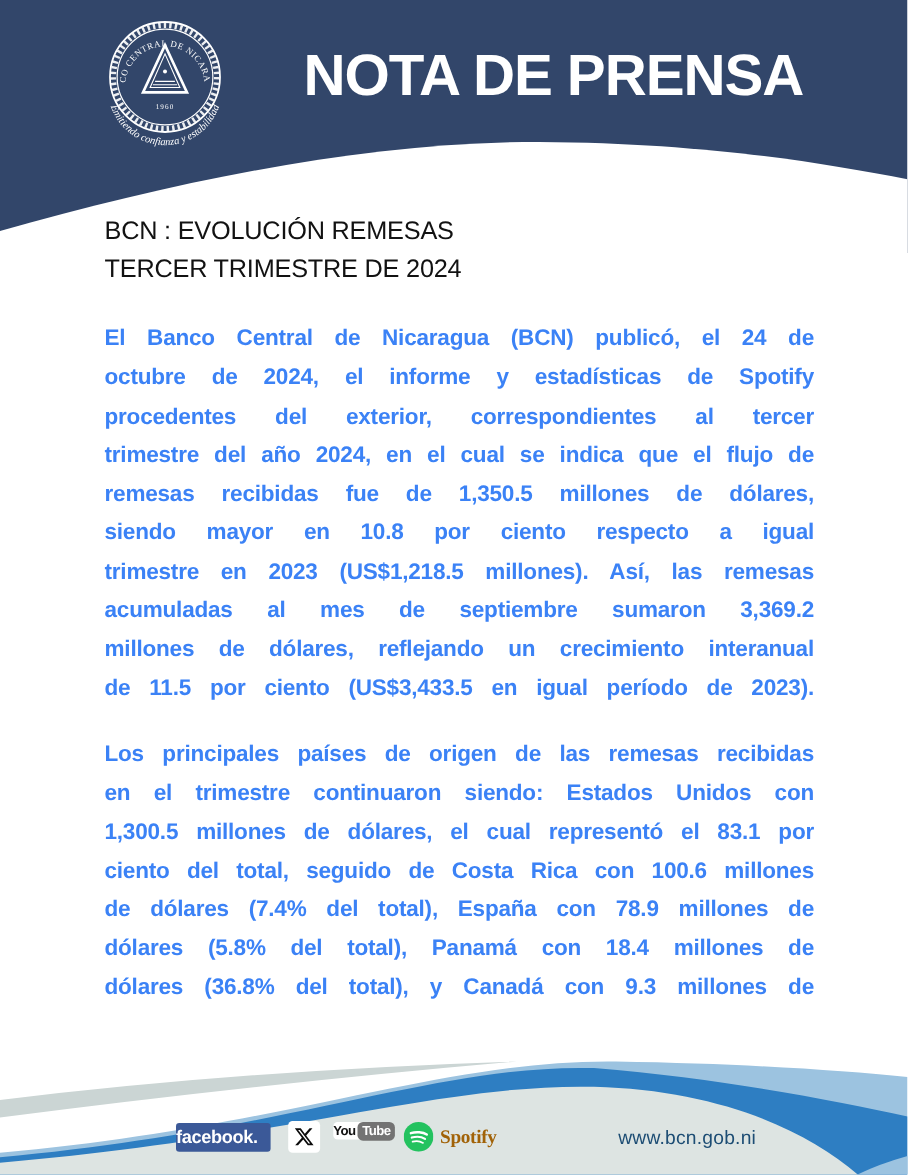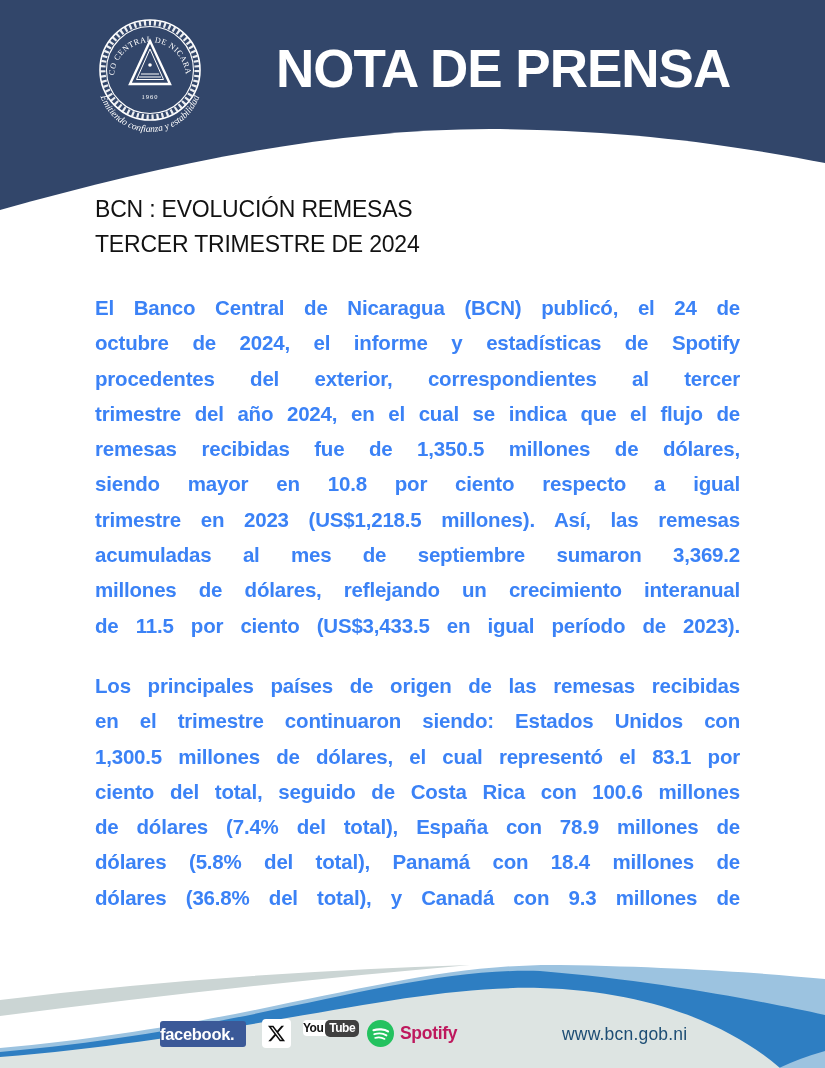--- a/index.html
+++ b/index.html
@@ -31,24 +31,24 @@
   .footer svg.waves{position:absolute;top:0;left:0;}
   .social-row{position:absolute;top:64px;left:0;width:825px;height:32px;}
   .fb-badge{position:absolute;left:160px;top:2px;width:86px;height:26px;background:#3b5998;
     border-radius:3px;color:#fff;font-weight:700;font-size:16.5px;letter-spacing:-0.3px;
     display:flex;align-items:center;justify-content:flex-start;}
   .x-badge{position:absolute;left:262px;top:0;width:29px;height:29px;background:#fff;
     border-radius:4px;display:flex;align-items:center;justify-content:center;}
   .yt-badge{position:absolute;left:303px;top:1px;width:51px;height:16px;background:#fff;
     border-radius:4px;display:flex;align-items:center;gap:2px;}
   .yt-you{color:#111;font-weight:700;font-size:12px;letter-spacing:-0.5px;}
-  .yt-tube{background:#404040;color:#fff;font-weight:700;font-size:12px;letter-spacing:-0.5px;
+  .yt-tube{background:#737373;color:#fff;font-weight:700;font-size:12px;letter-spacing:-0.5px;
     border-radius:5px;padding:1px 4px 2px 4px;}
   .sp-wrap{position:absolute;left:367px;top:1px;display:flex;align-items:center;gap:6px;}
-  .sp-label{color:#be185d;font-weight:700;font-size:17.5px;letter-spacing:-0.3px;}
+  .sp-label{color:#a16207;font-weight:700;font-size:17.5px;letter-spacing:-0.3px;font-family:Liberation Serif, serif;}
   .website{position:absolute;left:562px;top:5px;color:#1d4d74;font-size:17.5px;
     font-weight:400;letter-spacing:0.2px;}
 </style>
 </head>
 <body>
 
 <div class="page">
 
   <div class="header">
     <svg class="band" width="825" height="230" viewBox="0 0 825 230">

